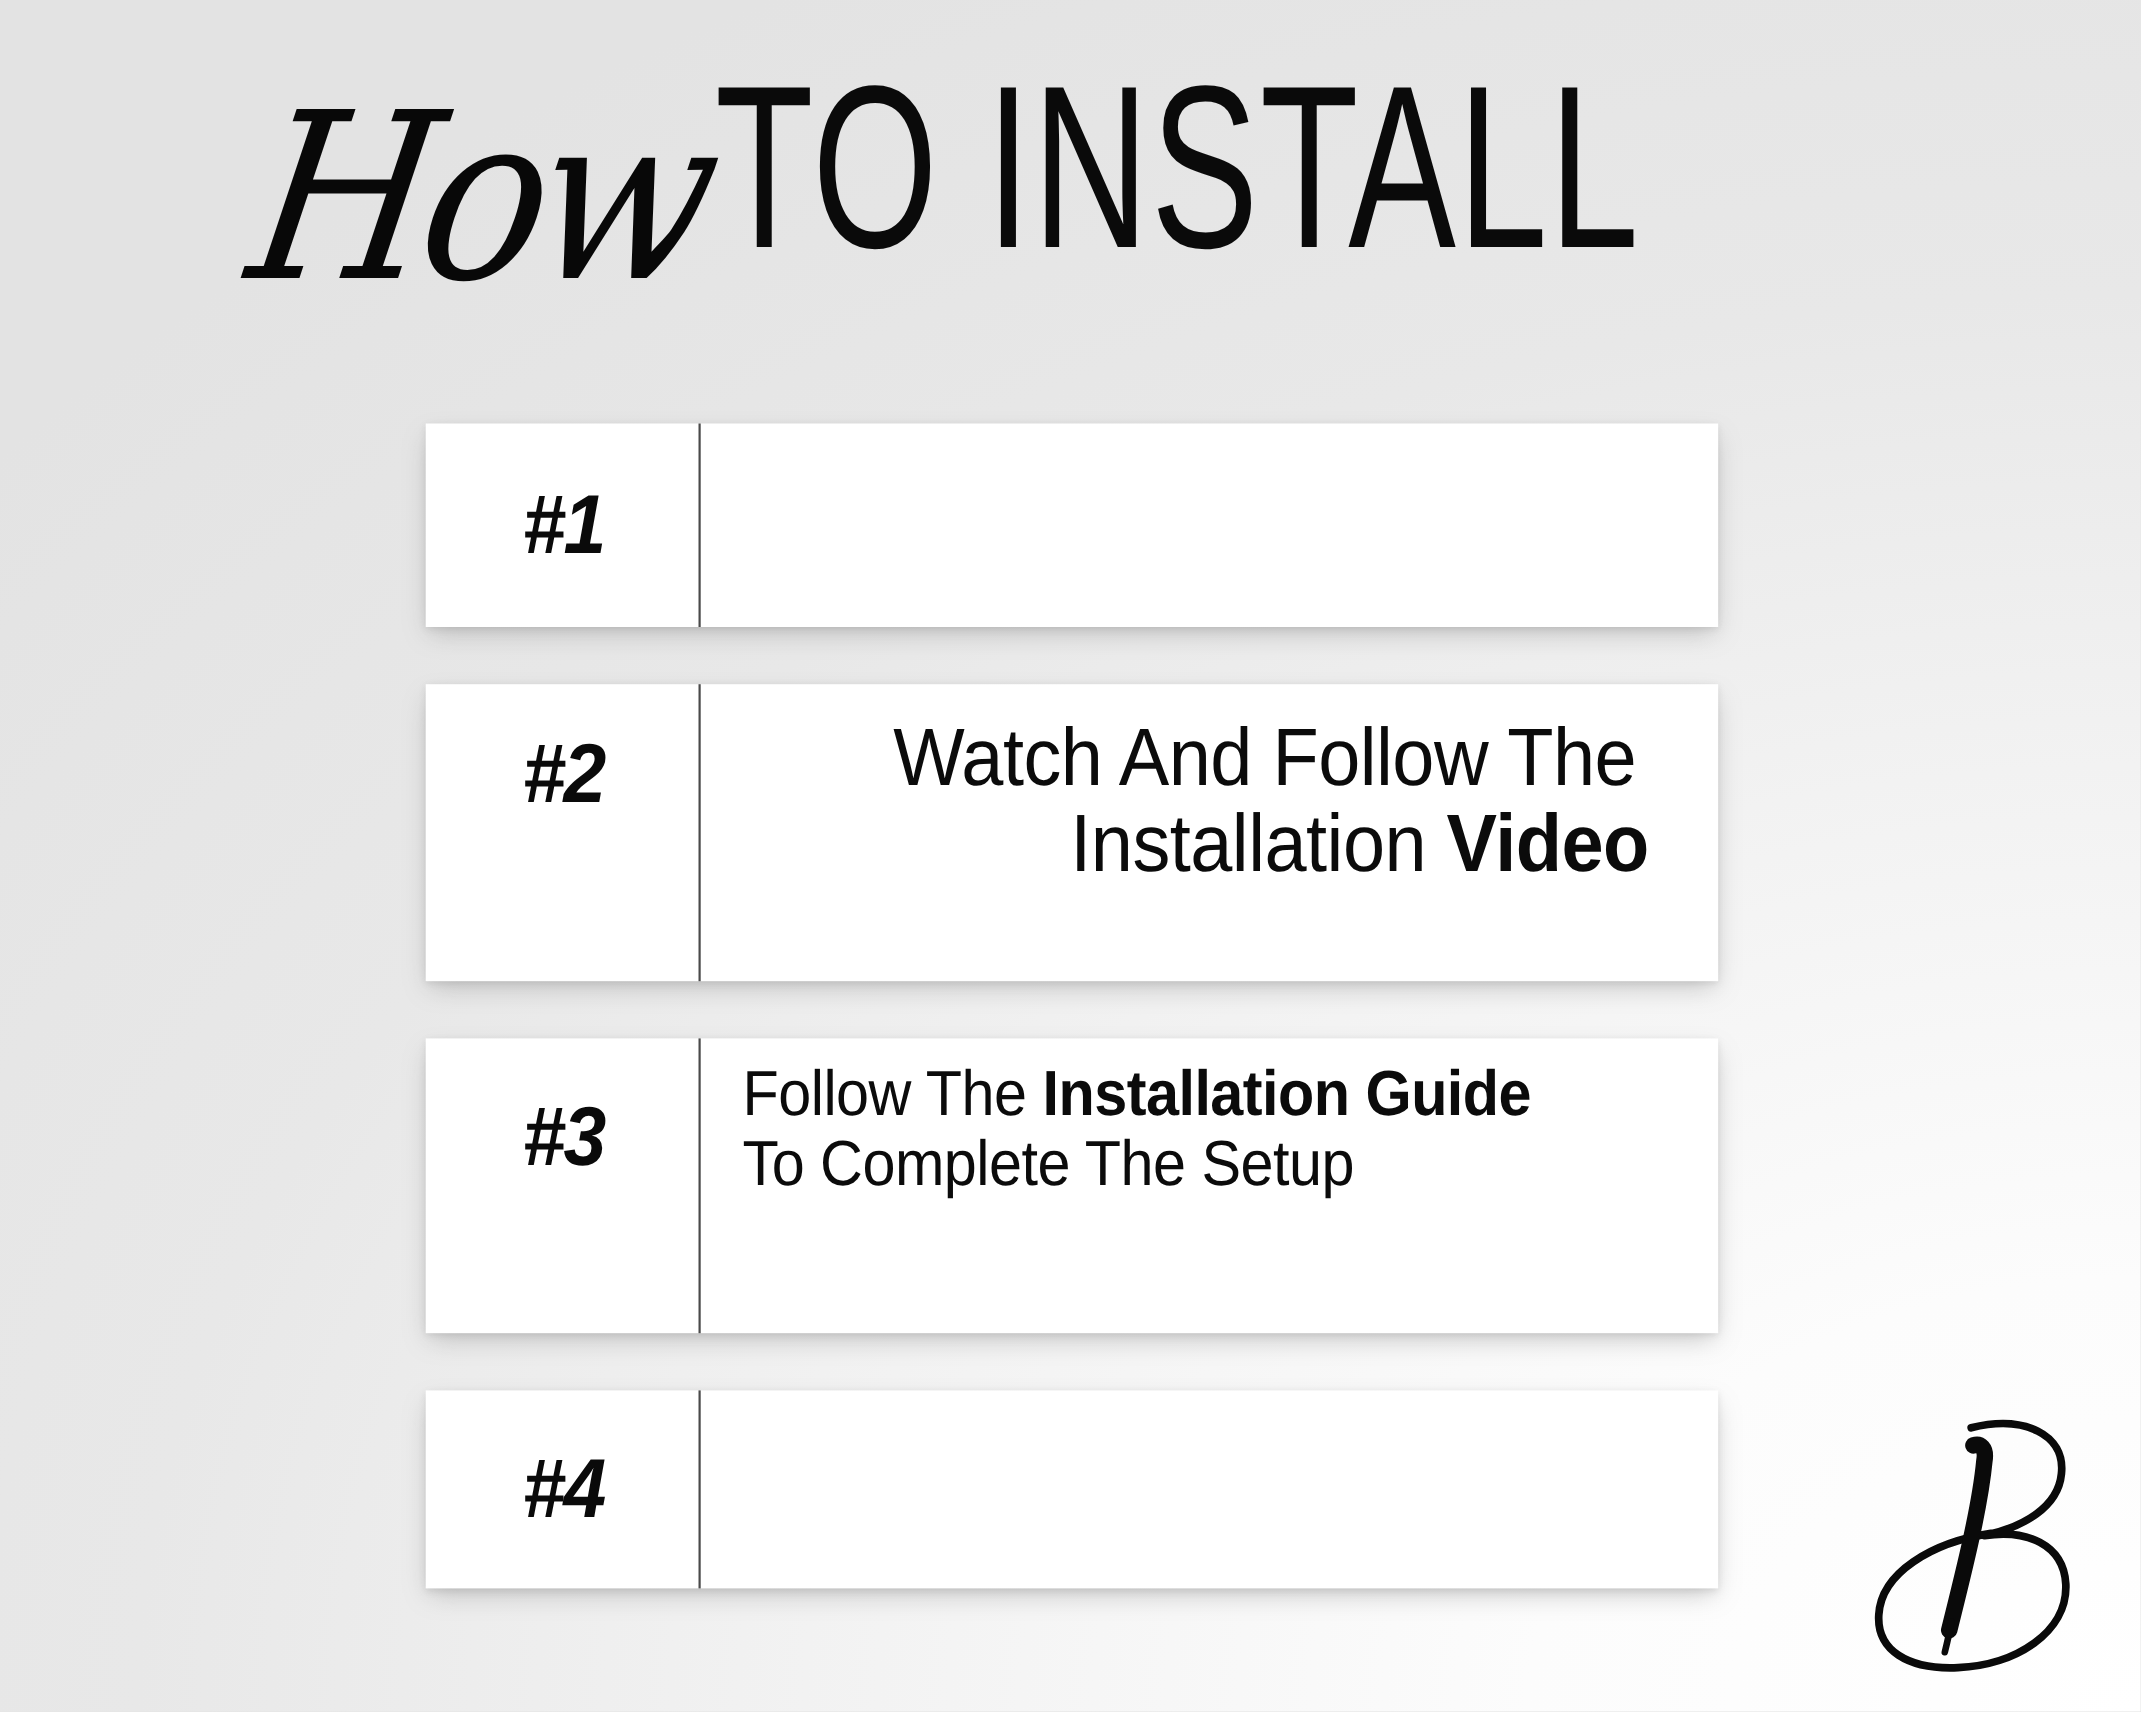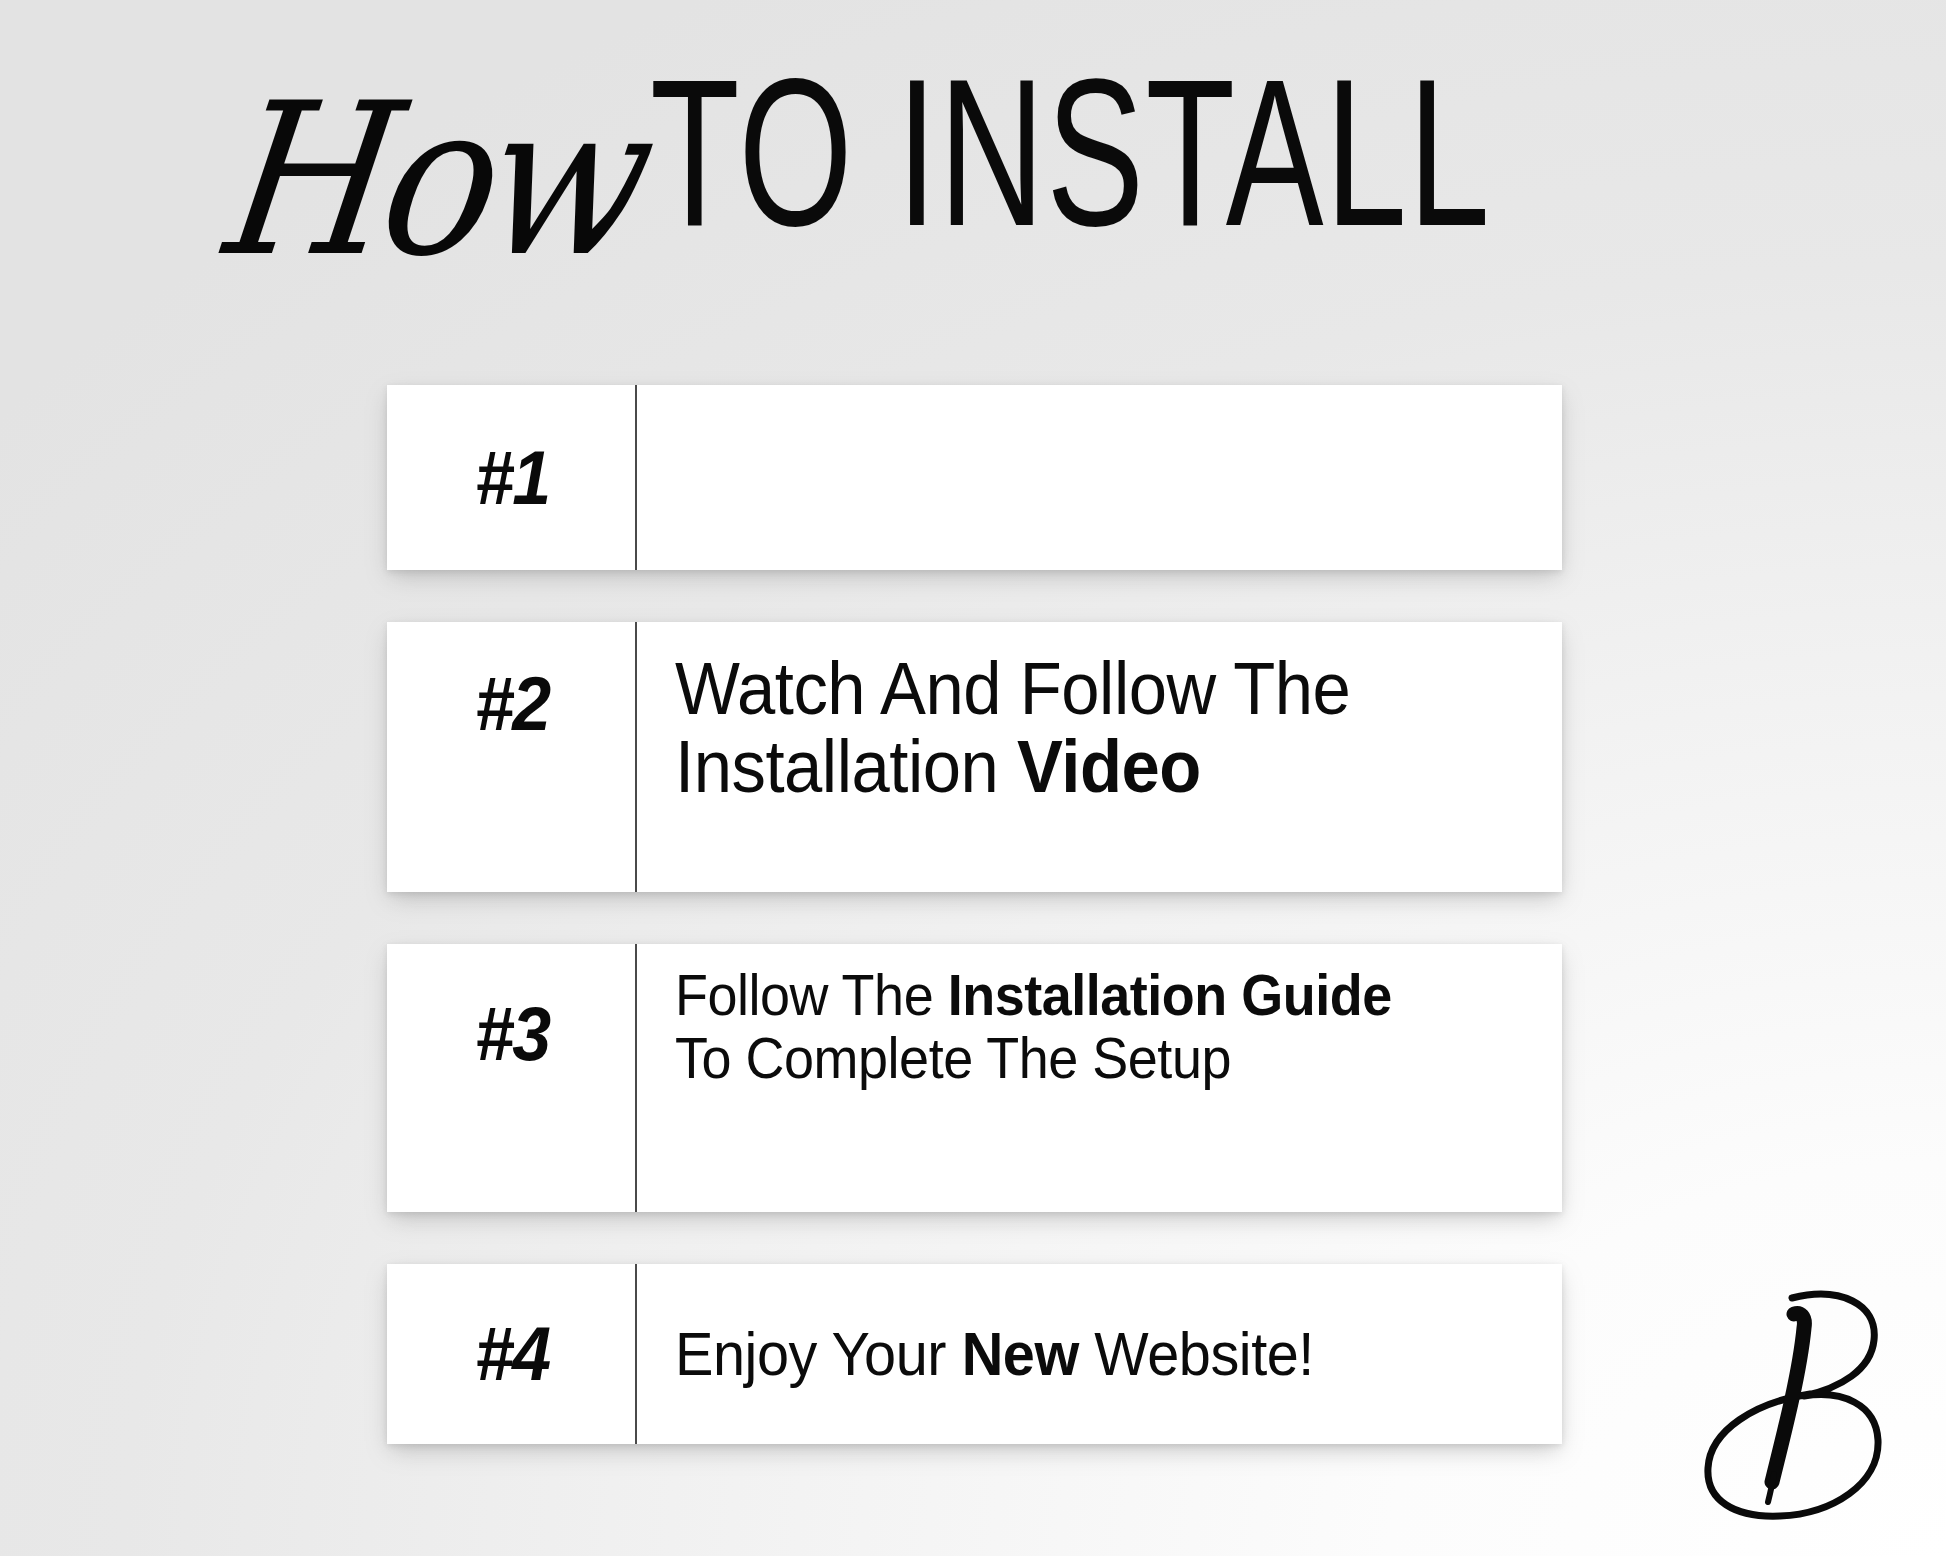--- a/index.html
+++ b/index.html
@@ -131,21 +131,21 @@
   }
   .step-text b { font-weight:bold; }
 
   
   #card-1 { height:185px; }
   #card-1 .step-number-cell { align-items:center; }
   #card-1 .step-text { font-size:78px; }
 
   #card-2 { height:270px; }
   #card-2 .step-number-cell { align-items:flex-start; padding-top:44px; }
-  #card-2 .step-text-cell { justify-content:flex-start; padding-top:28px; }
+  #card-2 .step-text-cell { justify-content:flex-start; padding-top:28px;align-items:flex-end; }
   #card-2 .step-text { font-size:74px; line-height:1.06; }
 
   #card-3 { height:268px; }
   #card-3 .step-number-cell { align-items:flex-start; padding-top:52px; }
   #card-3 .step-text-cell { justify-content:flex-start; padding-top:20px; }
   #card-3 .step-text { font-size:58px; line-height:1.08; }
 
   #card-4 { height:180px; margin-bottom:0; }
   #card-4 .step-number-cell { align-items:center; }
   #card-4 .step-text { font-size:62px; }
@@ -192,23 +192,20 @@
     </div>
     <div class="step-text-cell">
       <div class="step-text"><span>Follow The </span><b>Installation Guide</b></div>
       <div class="step-text"><span>To Complete The Setup</span><b></b></div>
     </div>
   </div>
 
   <div class="step-card" id="card-4">
     <div class="step-number-cell">
       <span class="step-number">#4</span>
-    </div>
-    <div class="step-text-cell">
-      <div class="step-text"><span>Enjoy Your </span><b>New</b><span> Website!</span></div>
     </div>
   </div>
 
 </div>
 
 <svg id="signature-logo" viewBox="0 0 230 250">
 
   <path d="M128 20
            C 176 8, 214 26, 210 62
            C 207 92, 176 110, 140 118

